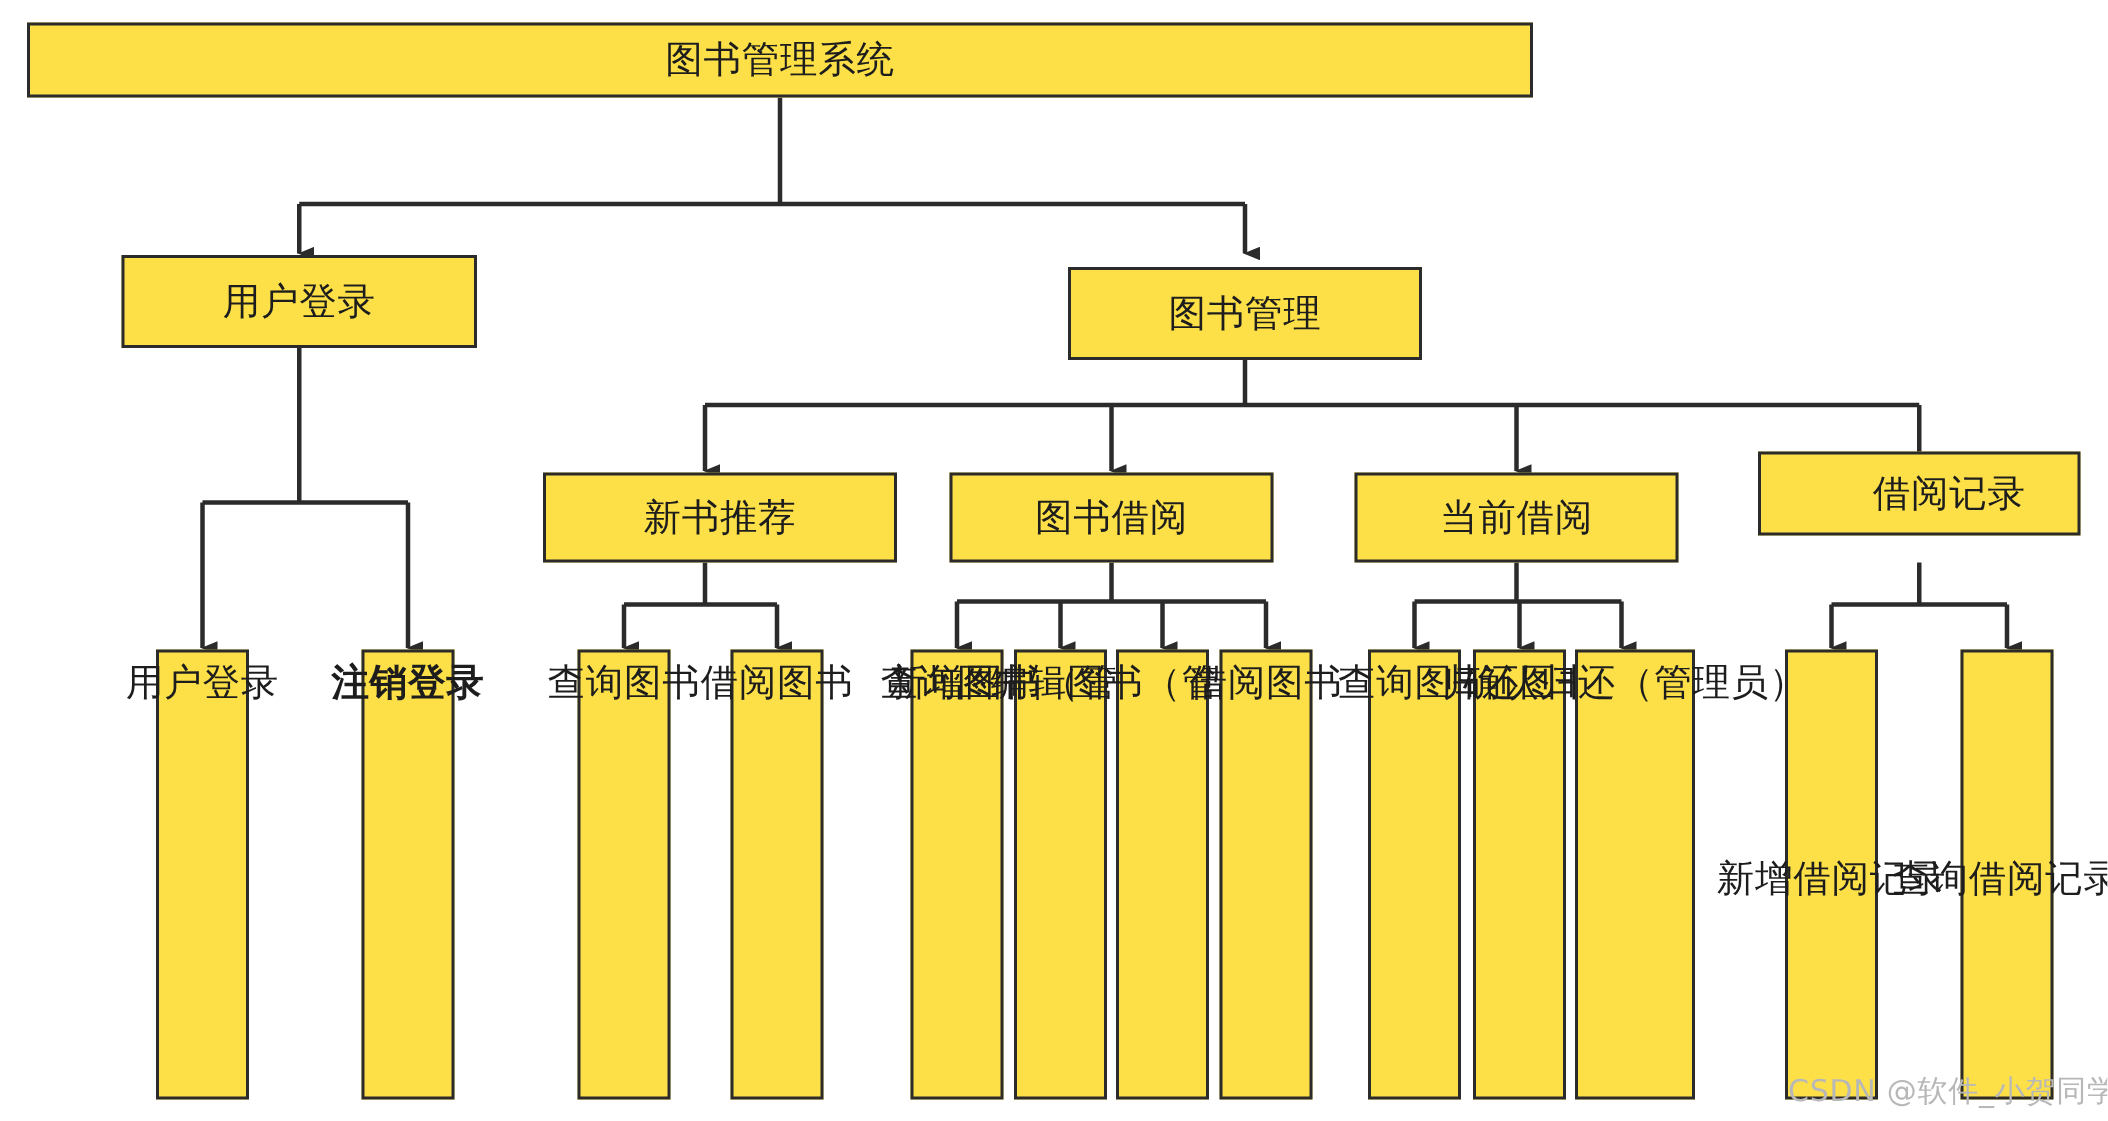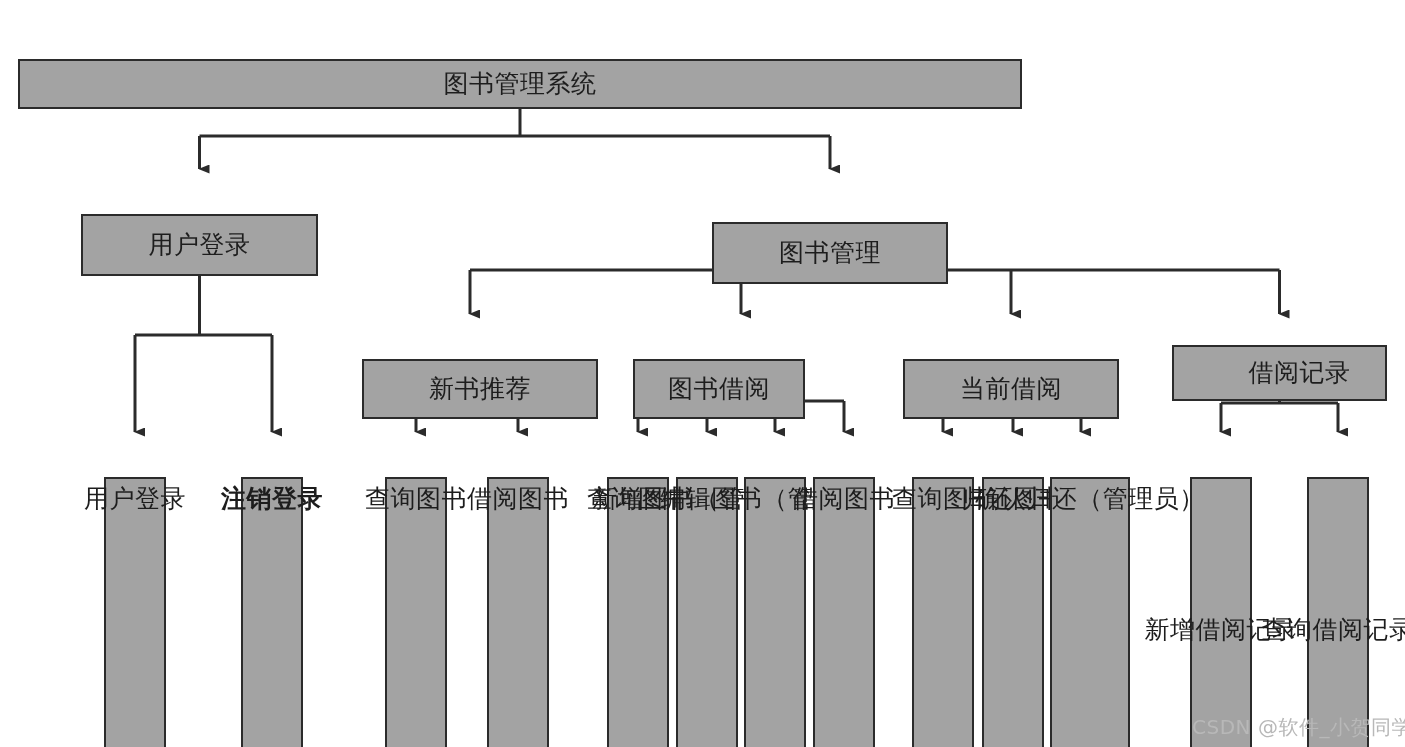--- a/index.html
+++ b/index.html
@@ -17,27 +17,26 @@
   }
   #edges{
     position:absolute;
     left:0; top:0;
     width:1405px; height:747px;
     pointer-events:none;
   }
   .node{
     position:absolute;
     box-sizing:border-box;
-    background:#a3a3a3;
+    background:#fde047;
     border:2.5px solid #2b2b2b;
     display:flex;
     align-items:center;
     justify-content:center;
     color:#1a1a1a;
-    margin-top:44px;
   }
   .node.root{ }
   .node .lbl-h{
     display:block;
     font-size:25px;
     line-height:1.1;
     letter-spacing:0.5px;
     white-space:nowrap;
     color:#1d1d1d;
   }
@@ -109,21 +108,21 @@
       </div>
       <div class="node mid" style="left: 81px; top: 170px; width: 237px; height: 62px;">
         <span class="lbl-h">用户登录</span>
       </div>
       <div class="node mid" style="left: 712px; top: 178px; width: 236px; height: 62px;">
         <span class="lbl-h">图书管理</span>
       </div>
       <div class="node mid" style="left: 362px; top: 315px; width: 236px; height: 60px;">
         <span class="lbl-h">新书推荐</span>
       </div>
-      <div class="node mid" style="left: 633px; top: 315px; width: 172px; height: 60px;">
+      <div class="node mid" style="left: 633px; top: 315px; width: 216px; height: 60px;">
         <span class="lbl-h">图书借阅</span>
       </div>
       <div class="node mid" style="left: 903px; top: 315px; width: 216px; height: 60px;">
         <span class="lbl-h">当前借阅</span>
       </div>
       <div class="node mid" style="left: 1172px; top: 301px; width: 215px; height: 56px; padding-left: 40px;">
         <span class="lbl-h">借阅记录</span>
       </div>
       <div class="node leaf tall" style="left: 104px; top: 433px; width: 62px; height: 300px;">
         <span class="lbl-h">用户登录</span>

